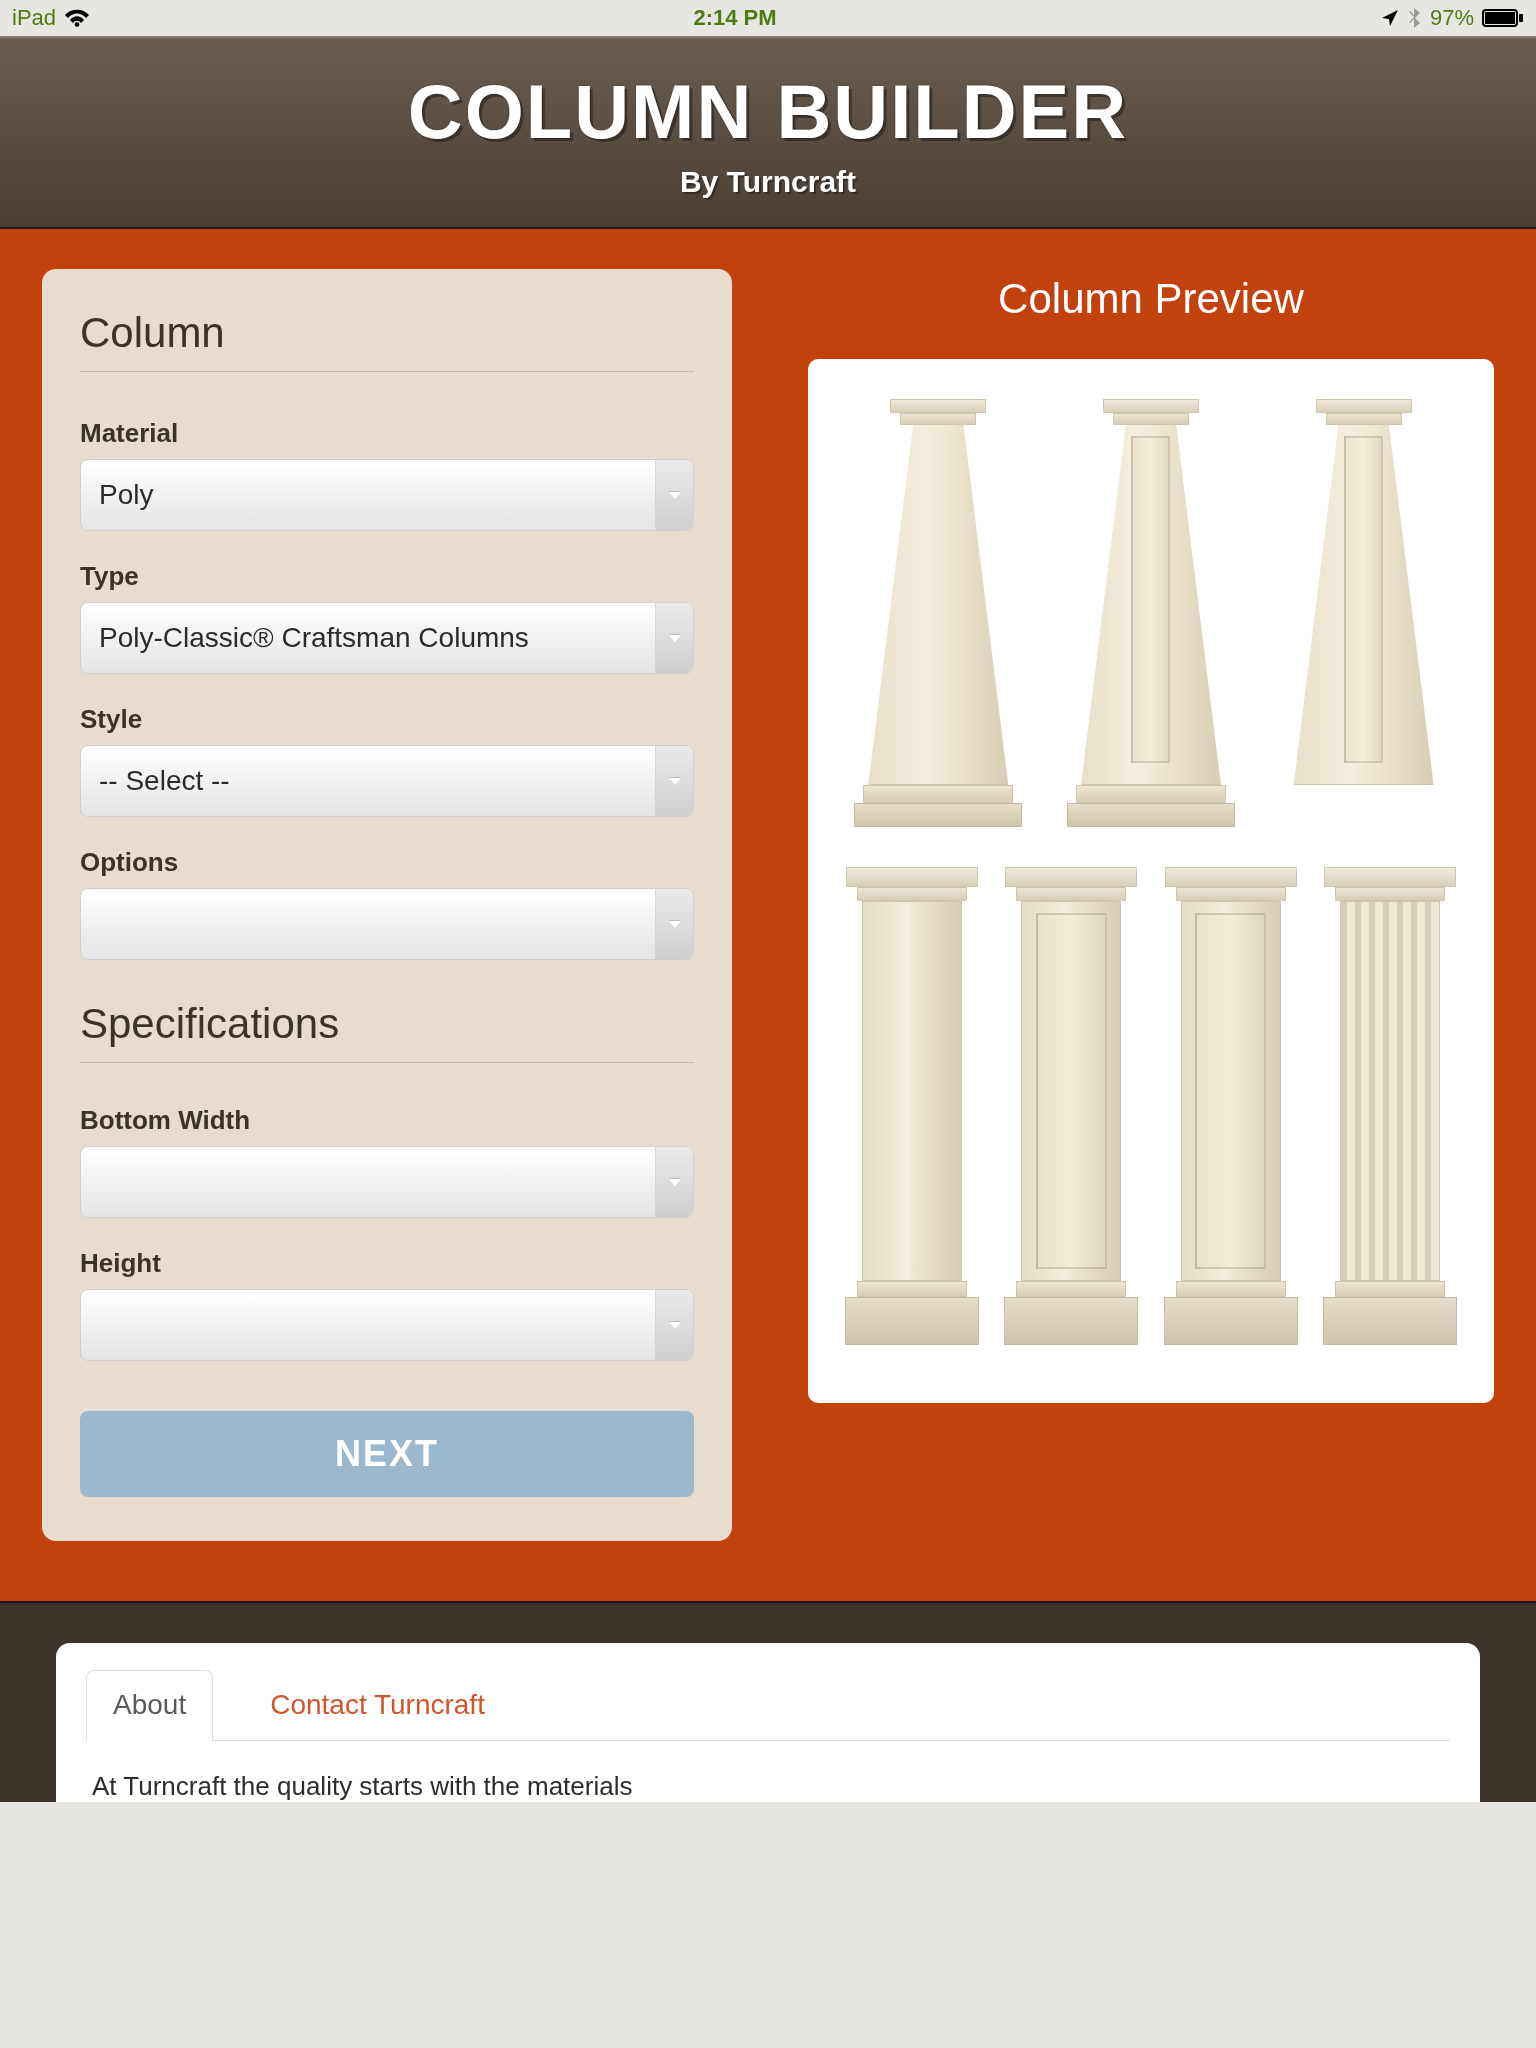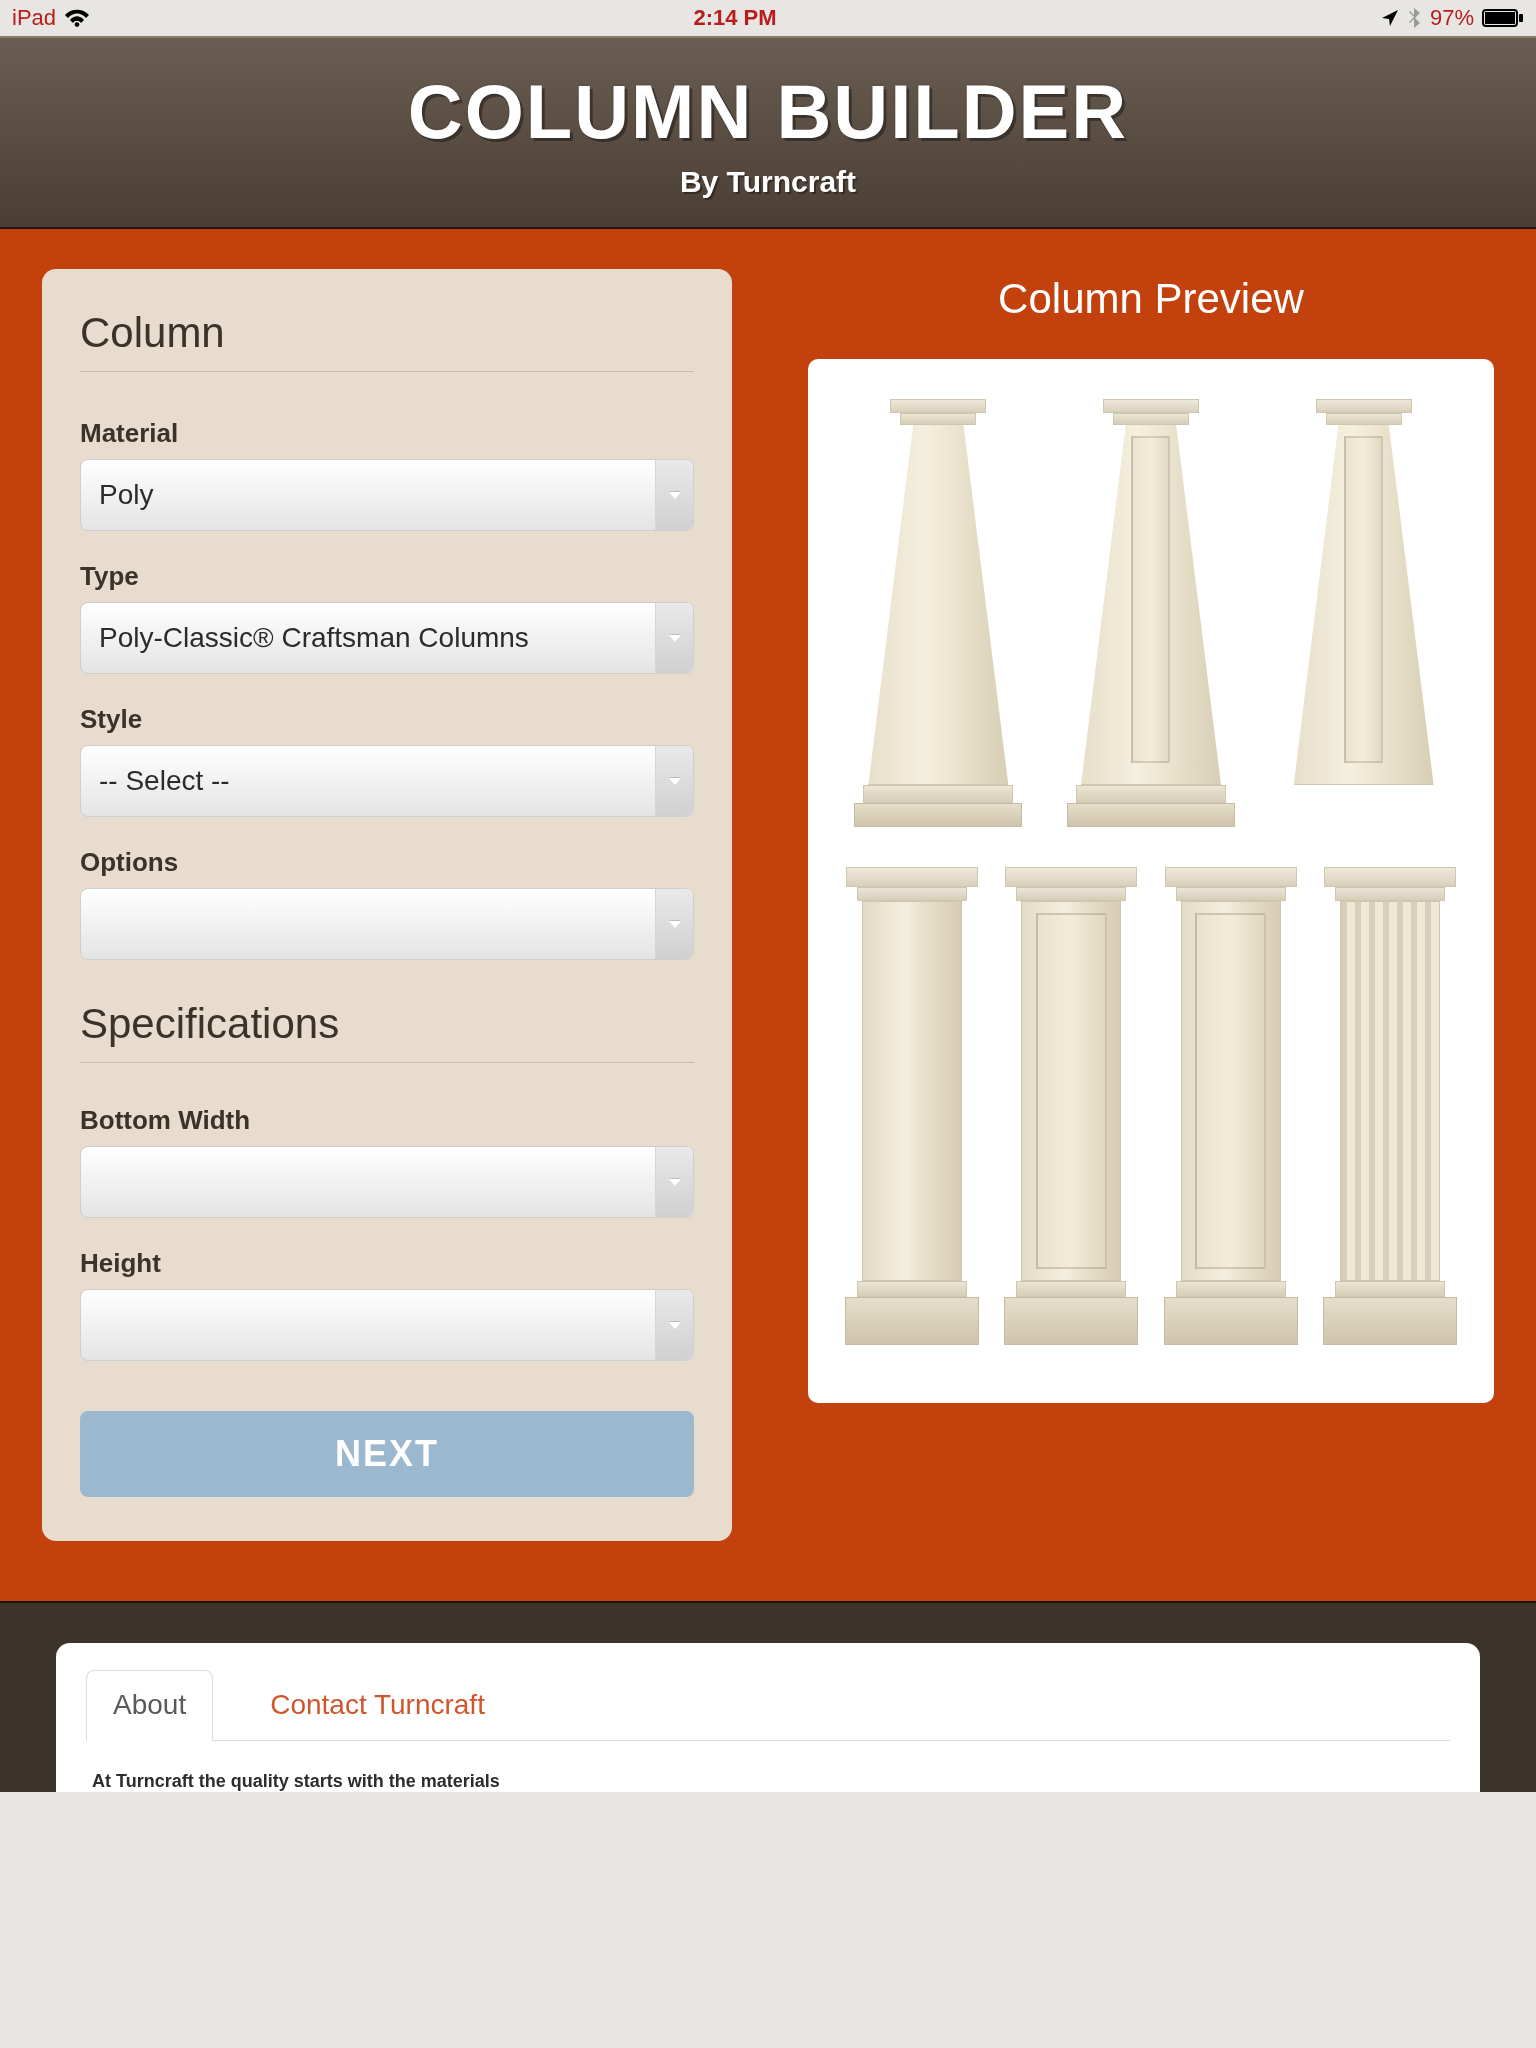--- a/index.html
+++ b/index.html
@@ -8,21 +8,21 @@
 
   
   .status-bar {
     height: 36px;
     background: #e8e6e3;
     display: flex;
     align-items: center;
     justify-content: space-between;
     padding: 0 12px;
     font-size: 22px;
-    color: #b91c1c;
+    color: #4d7c0f;
   }
   .status-left, .status-right { display: flex; align-items: center; gap: 8px; }
   .status-center { font-weight: 600; }
 
   
   .app-header {
     background: linear-gradient(#6a5d52, #4a3e34);
     border-top: 2px solid #8a7a6a;
     text-align: center;
     padding: 30px 0 28px;
@@ -219,21 +219,21 @@
     border-bottom: none;
     border-top-left-radius: 8px;
     border-top-right-radius: 8px;
   }
   .tab.active {
     background: #fff;
     border-color: #ddd;
     color: #5a5a5a;
   }
   .tab.link { color: #d1552a; }
-  .bottom-text { font-size: 18px; font-weight:700; color:#2d2d2d; padding: 30px 6px 0; }
+  .bottom-text { font-size: 26px; font-weight:400; color:#2d2d2d; padding: 30px 6px 0; }
 
   
   .wifi-icon, .loc-icon, .bt-icon, .batt-icon { display:inline-block; }
   .wifi-icon svg, .loc-icon svg, .bt-icon svg, .batt-icon svg { display:block; }
 </style>
 </head>
 <body>
 
 <div class="status-bar">
   <div class="status-left">

